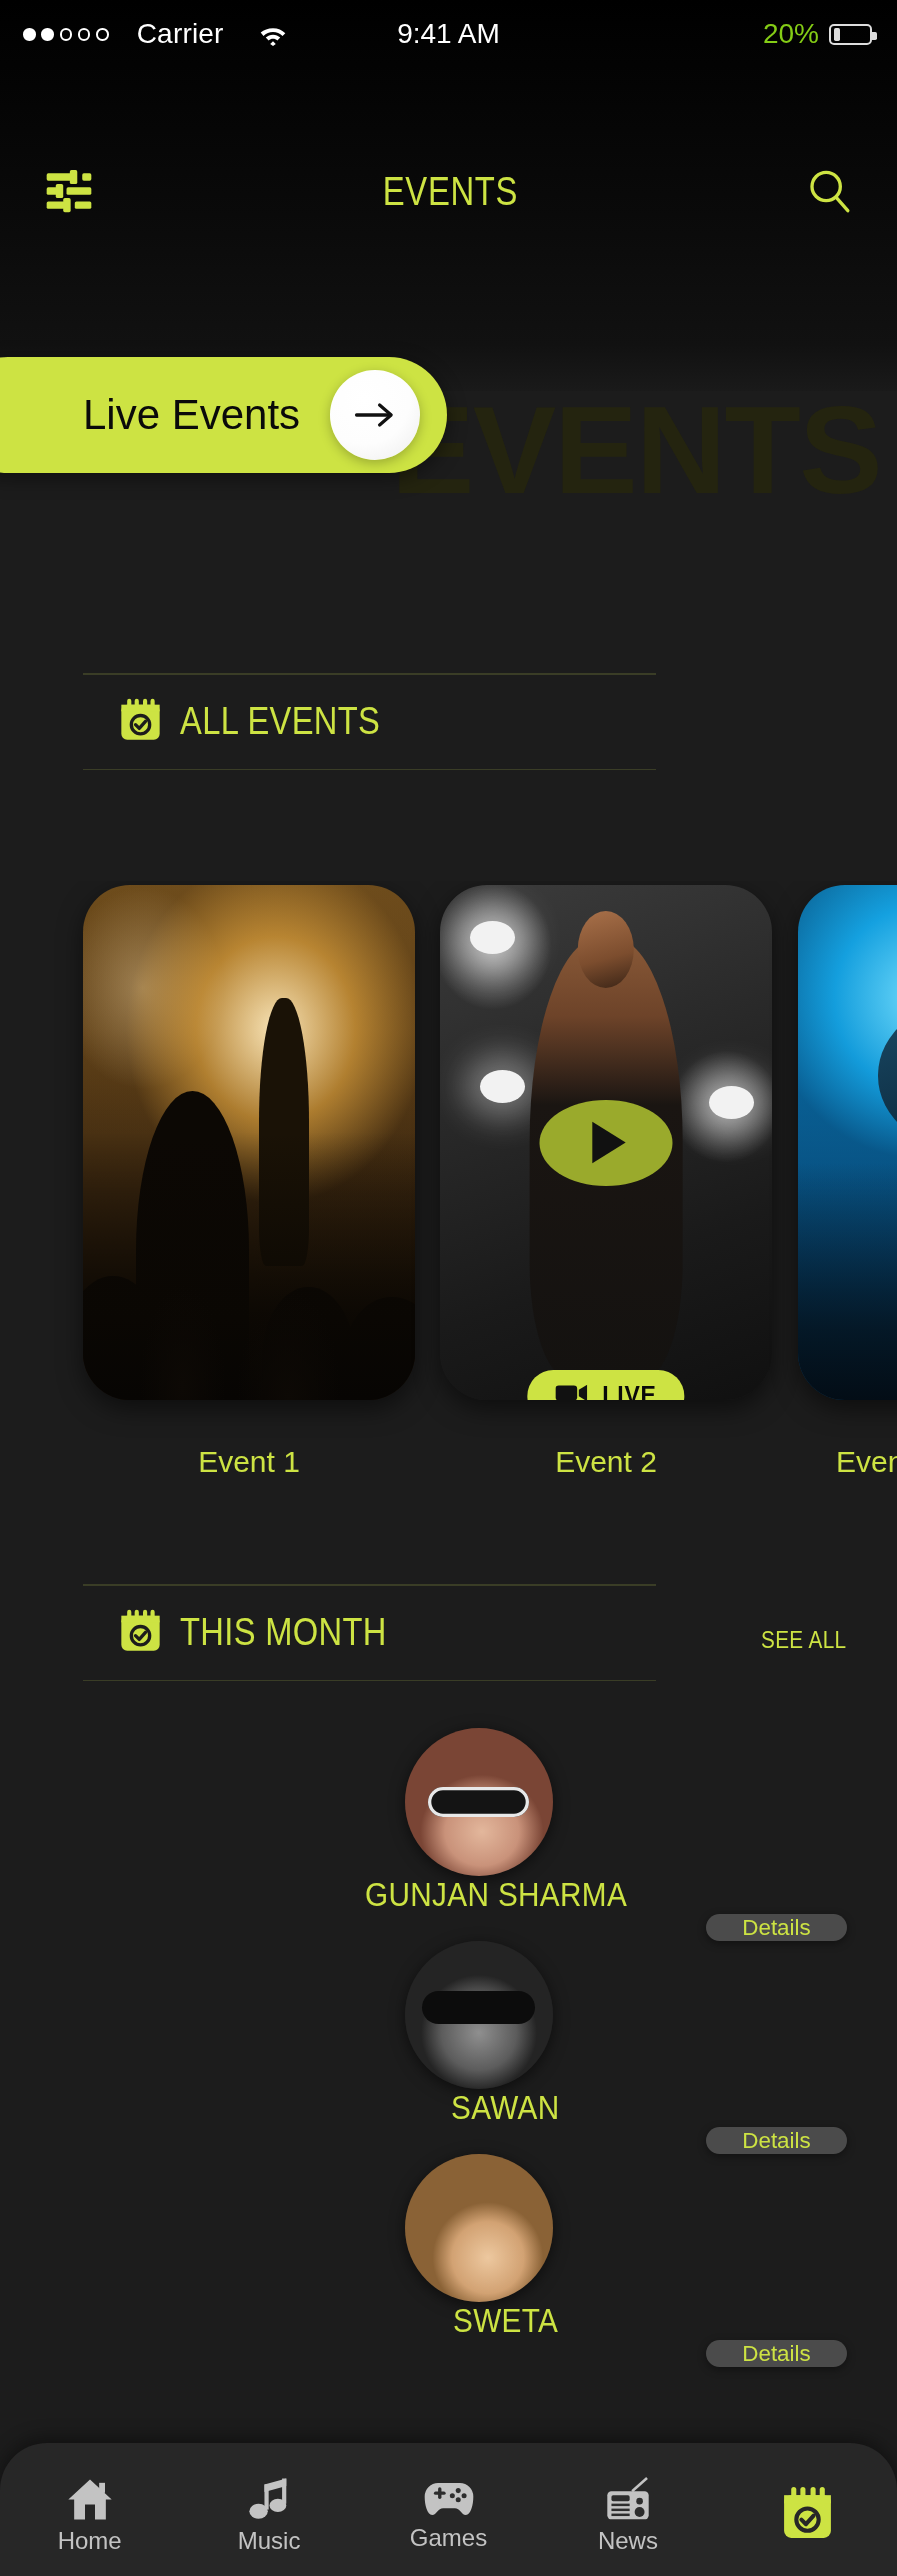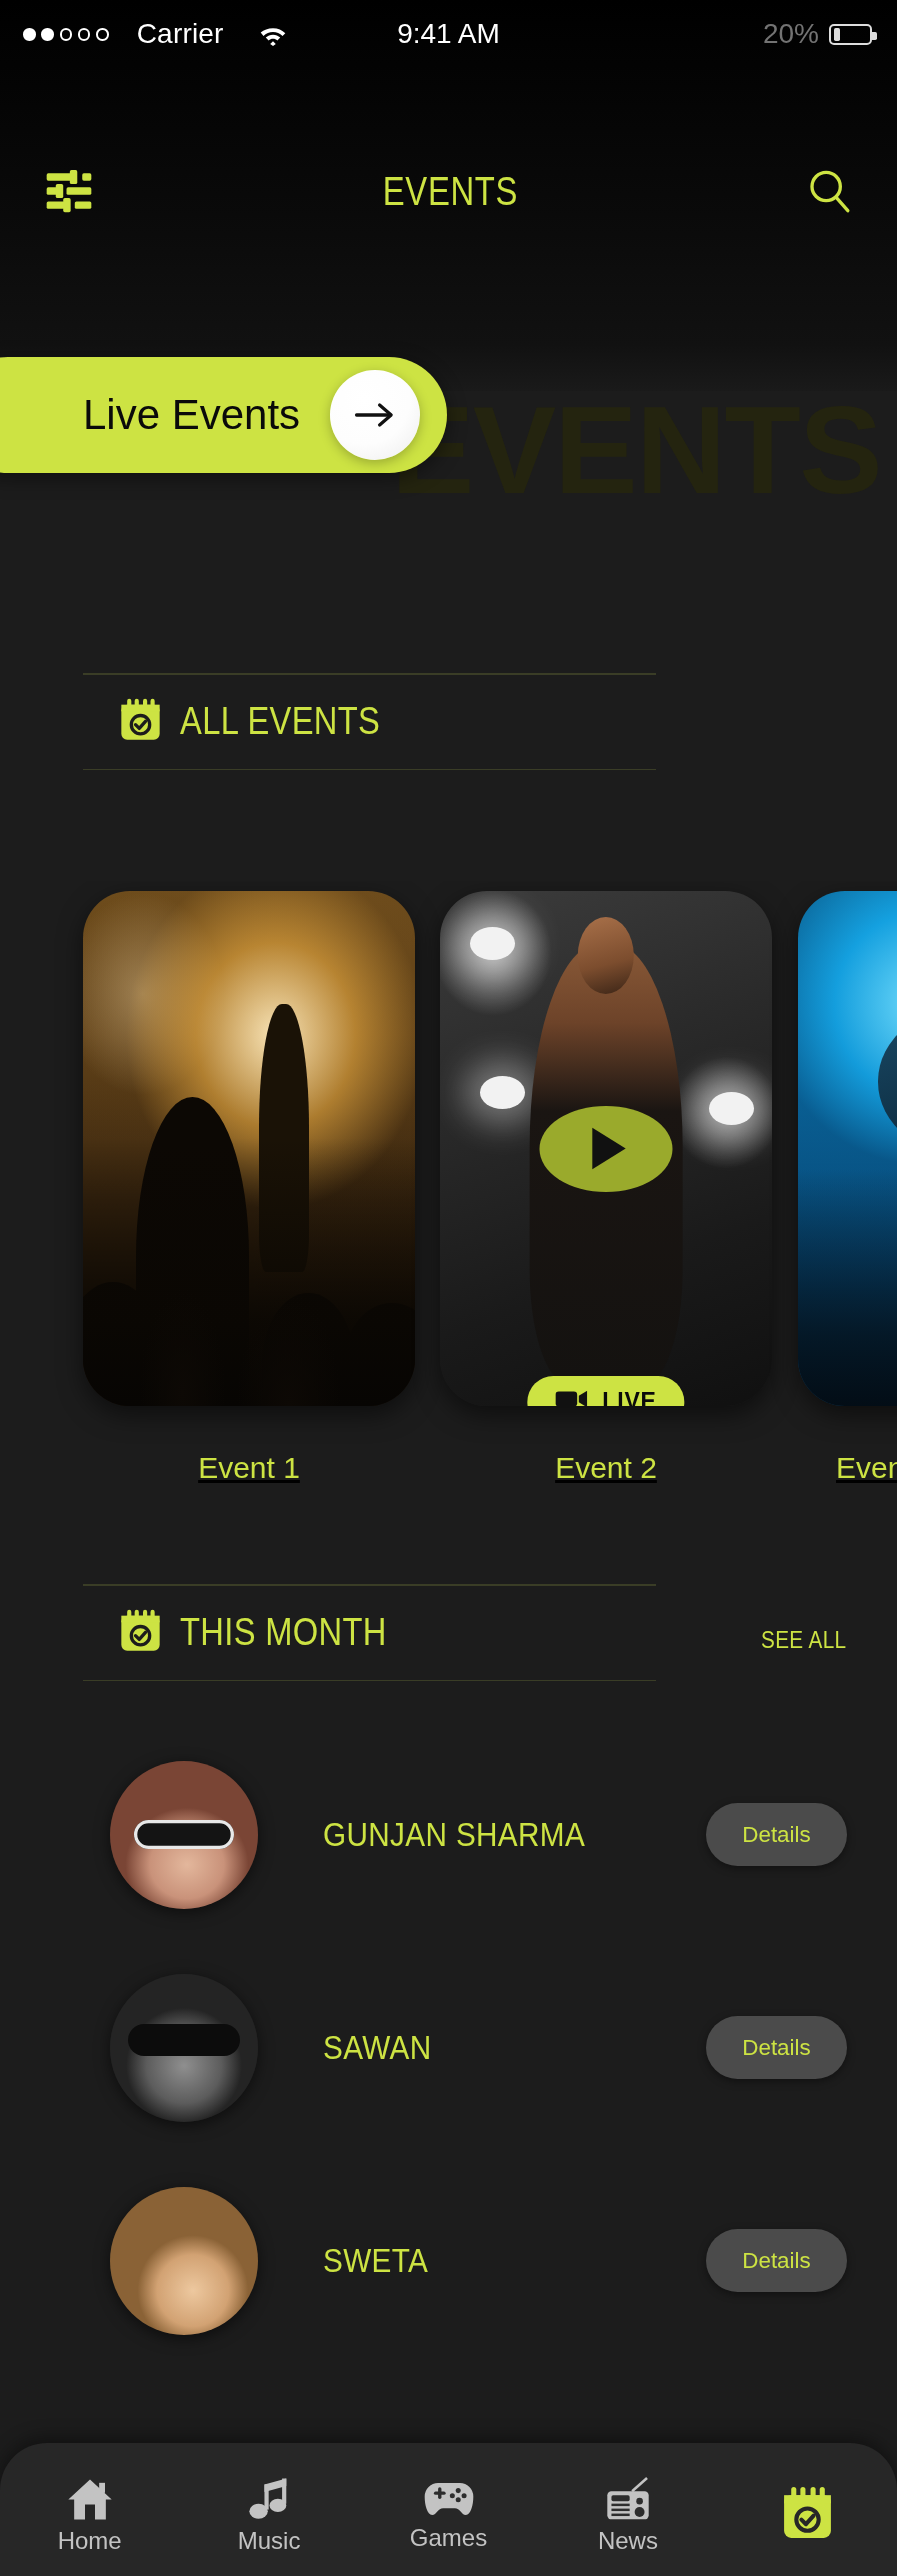--- a/index.html
+++ b/index.html
@@ -39,21 +39,21 @@
   .wifi { width:32px; height:23px; position:relative; margin-left:5px; }
   .wifi svg { display:block; }
   .sb-time {
     position:absolute; left:0; right:0; top:18.3px;
     text-align:center; font-size:28px; color:#fff;
   }
   .sb-right {
     position:absolute; right:25px; top:18.3px;
     display:flex; align-items:center; gap:10px;
   }
-  .batt-pct { font-size:28px; color:#737373; }
+  .batt-pct { font-size:28px; color:#84cc16; }
   .batt {
     width:43px; height:21.6px; border:2.5px solid #ddd; border-radius:5px;
     position:relative; display:flex; align-items:center; padding:2.5px;
   }
   .batt:after {
     content:""; position:absolute; right:-6.6px; top:6.6px;
     width:4.2px; height:8.3px; background:#ddd; border-radius:0 1.7px 1.7px 0;
   }
   .batt-fill { height:100%; width:20%; background:#ddd; border-radius:1.7px; }
 
@@ -121,21 +121,21 @@
     font-size:23px; color:#cde343; letter-spacing:0.4px; cursor:pointer;
     font-family:"Liberation Sans Narrow","Liberation Sans",sans-serif;
     transform:scaleX(0.9); transform-origin:left center;
   }
 
   
   .cards {
     position:absolute; left:0; top:881px; width:897px; height:656px;
     z-index:3; overflow:hidden;
   }
-  .card { position:absolute; top:10px;text-decoration:underline; }
+  .card { position:absolute; top:4px; }
   .card-img {
     width:100%; height:515px; border-radius:47px;
     position:relative; overflow:hidden;
     box-shadow:0 8.3px 25px rgba(0,0,0,.5);
   }
   .card-label {
     margin-top:45px; text-align:center;
     font-size:30px; color:#cde343; font-weight:400;
   }
   
@@ -205,21 +205,21 @@
     height:52px; padding:0 28px; border-radius:26px;
     display:flex; align-items:center; gap:15px;
     font-size:23px; font-weight:700; letter-spacing:0.8px;
     cursor:pointer; z-index:5;
   }
 
   
   .artists { position:absolute; left:0; top:1728px; width:897px; z-index:3; }
   .artist-row {
     position:relative; height:213px;
-    display:flex; align-items:center; padding:0 50px 0 110px;
+    display:flex; align-items:center; padding:0 50px 0 110px;flex-direction:column;
   }
   .avatar {
     width:148px; height:148px; border-radius:50%;
     overflow:hidden; flex:none; position:relative;
     box-shadow:0 3.3px 15px rgba(0,0,0,.55);
   }
   .av1 {
     background:
       radial-gradient(ellipse 52% 48% at 52% 70%, #e3b79c 0%, #c9927a 48%, #7a4535 80%),
       radial-gradient(ellipse 80% 55% at 50% 8%, #e0301f 0%, #bb1d12 62%, #7d1008 100%),

